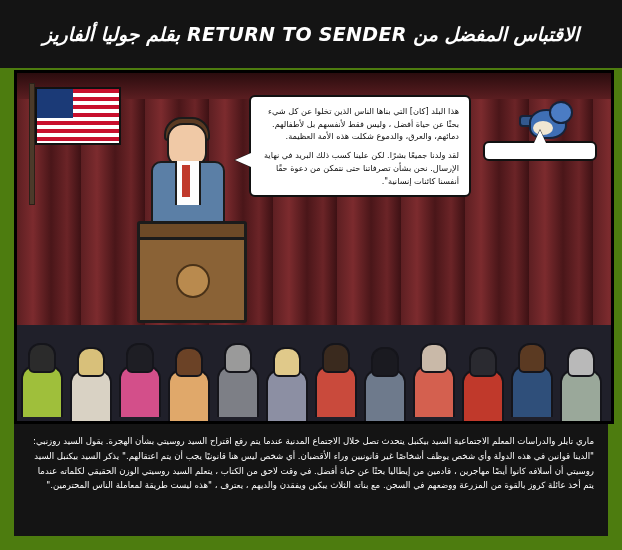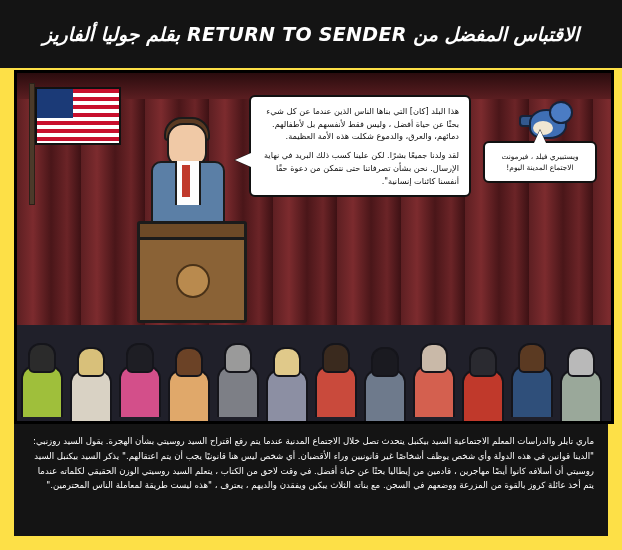--- a/index.html
+++ b/index.html
@@ -11,21 +11,21 @@
     width: 622px;
     height: 550px;
     font-family: "DejaVu Sans", "Liberation Sans", sans-serif;
     overflow: hidden;
   }
 
   .page {
     position: relative;
     width: 622px;
     height: 550px;
-    background: #fde047;
+    background: #4d7c0f;
   }
 
   
   .title-bar {
     position: absolute;
     left: 0; top: 0;
     width: 622px;
     height: 68px;
     background: #141414;
     display: flex;
@@ -373,27 +373,26 @@
 
     <div class="bird">
       <div class="bird-tail"></div>
       <div class="bird-body"></div>
       <div class="bird-belly"></div>
       <div class="bird-head"></div>
     </div>
 
     <div class="bubble bubble-main">
       <span class="tail"></span>
-      <p>هذا البلد [كان] التي بناها الناس الذين عندما عن كل شيء بحثًا عن حياة أفضل ، وليس فقط لأنفسهم بل لأطفالهم. دمائهم، والعرق، والدموع شكلت هذه الأمة العظيمة.</p>
+      <p>هذا البلد [كان] التي بناها الناس الذين تخلوا عن كل شيء بحثًا عن حياة أفضل ، وليس فقط لأنفسهم بل لأطفالهم. دمائهم، والعرق، والدموع شكلت هذه الأمة العظيمة.</p>
       <p>لقد ولدنا جميعًا بشرًا. لكن علينا كسب ذلك البريد في نهاية الإرسال. نحن بشأن تصرفاتنا حتى نتمكن من دعوة حقًا أنفسنا كائنات إنسانية".</p>
     </div>
 
     <div class="bubble bubble-bird">
       <span class="tail"></span>
-      <span>ويستبيري فيلد ، فيرمونت الاجتماع المدينة اليوم!</span>
     </div>
 
     <div class="audience">
       <div class="head-row" id="head-row">
           <div class="person" style="left: 2px; bottom: 4px;">
             <div class="body" style="background: rgb(159, 191, 59);"></div>
             <div class="hair" style="background: rgb(43, 43, 43);"></div>
           </div>
           <div class="person" style="left: 51px; bottom: 0px;">
             <div class="body" style="background: rgb(217, 210, 196);"></div>

